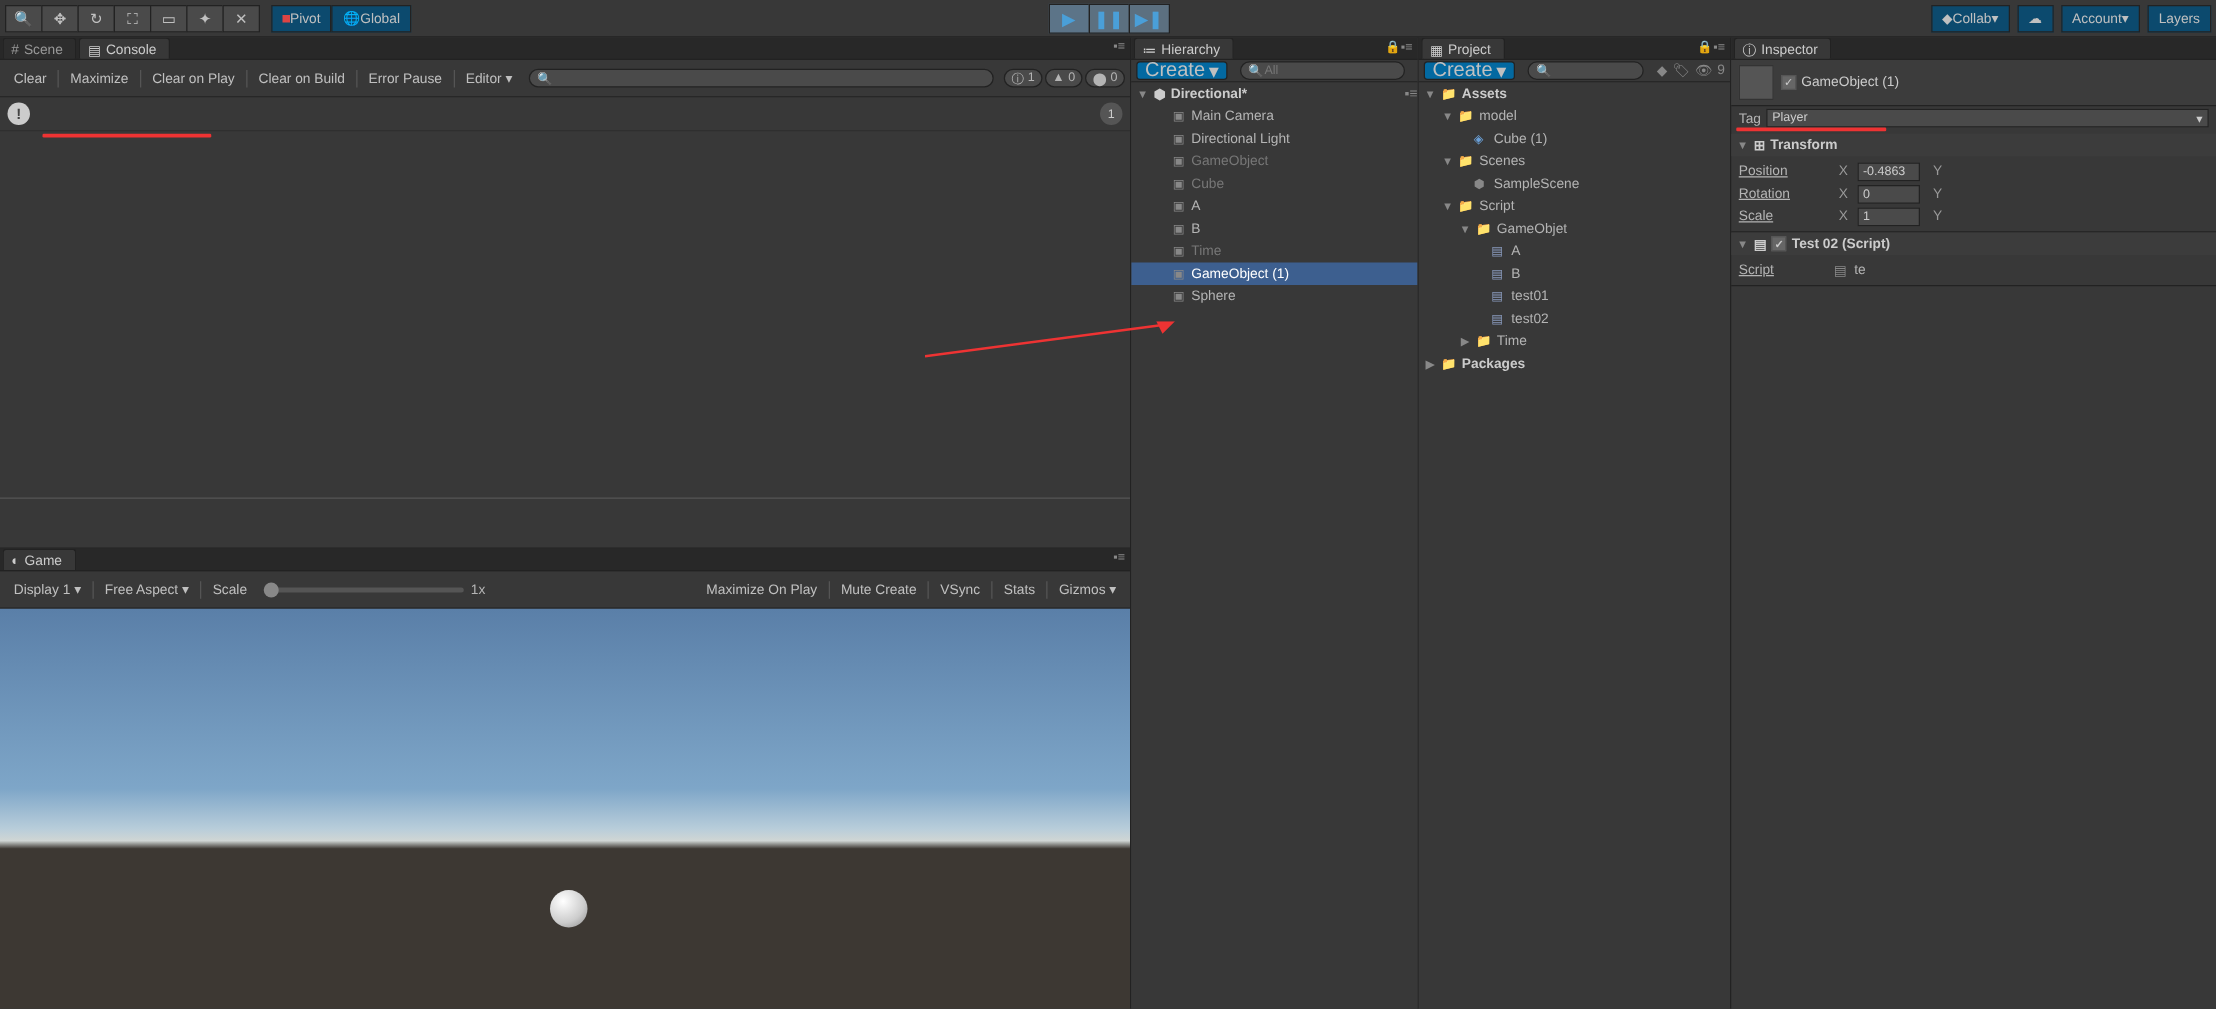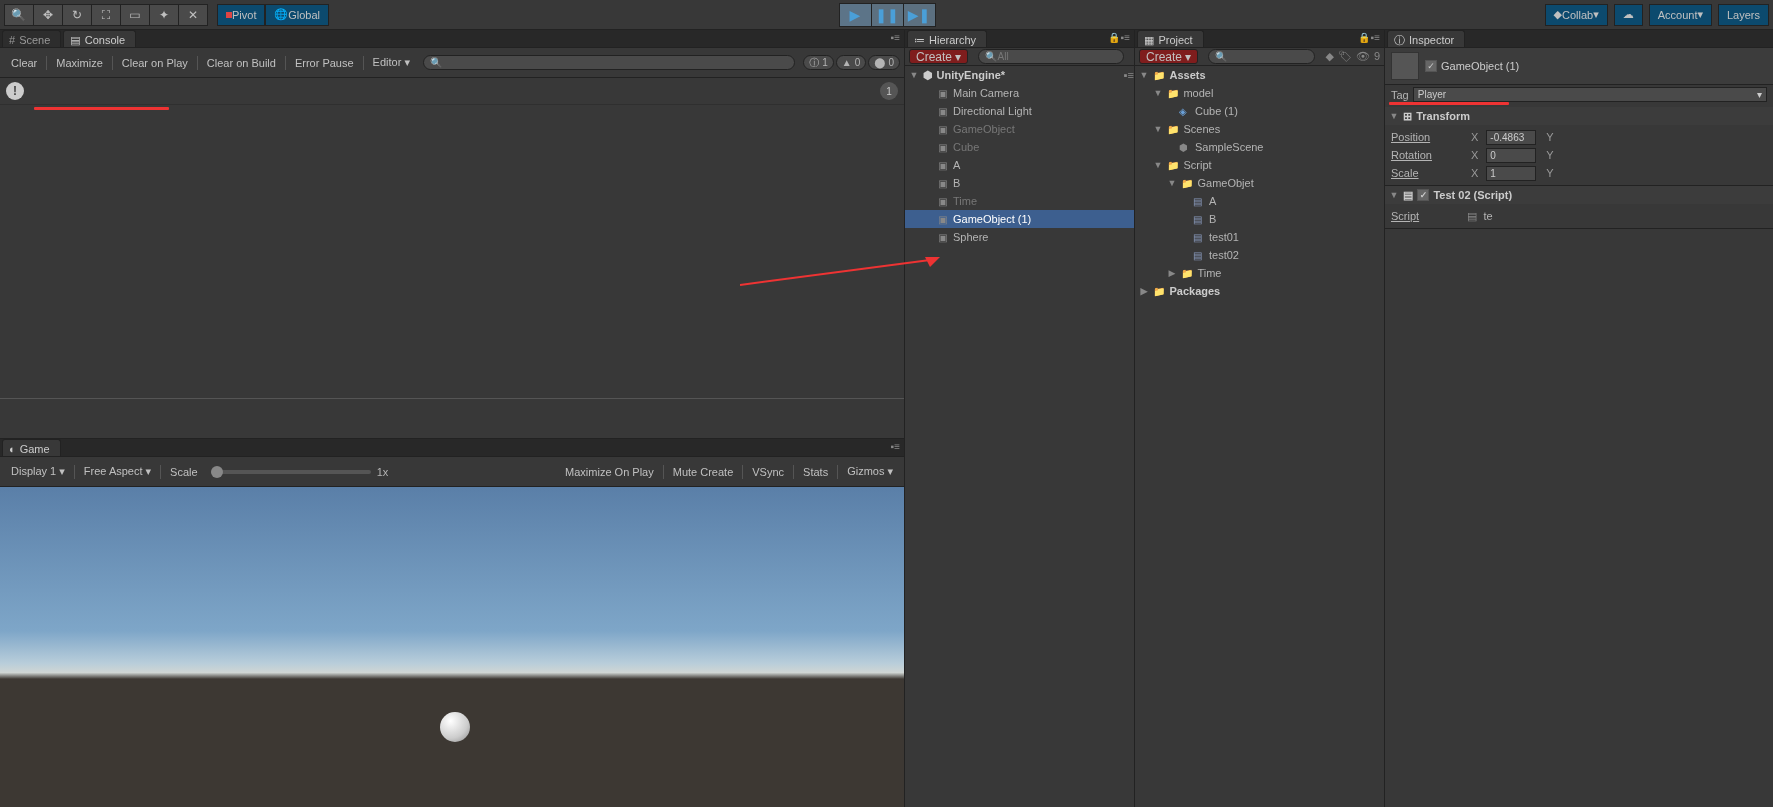--- a/index.html
+++ b/index.html
@@ -38,21 +38,21 @@
 .tree { flex: 1; background: #383838; overflow: auto; }
 .tree-row { height: 18px; display: flex; align-items: center; padding-left: 4px; font-size: 11px; color: #b4b4b4; cursor: pointer; gap: 4px; }
 .tree-row.scene { color: #ccc; font-weight: bold; }
 .tree-row.selected { background: #3d5f8f; color: #fff; }
 .tree-row.dim { color: #777; }
 .arrow { width: 10px; text-align: center; color: #888; font-size: 9px; }
 .cube-ico { width: 12px; height: 12px; display: inline-flex; align-items: center; justify-content: center; color: #888; font-size: 10px; }
 .proj-col { width: 250px; border-right: 1px solid #222; display: flex; flex-direction: column; }
 .insp-col { flex: 1; display: flex; flex-direction: column; }
 .panel-toolbar { height: 18px; background: #383838; border-bottom: 1px solid #222; display: flex; align-items: center; padding: 0 4px; font-size: 11px; gap: 4px; }
-.drop-btn { padding: 0 6px; height: 15px; background: #7f1d1d; border: 1px solid #222; border-radius: 3px; display: flex; align-items: center; gap: 3px; cursor: pointer; font-size: 12px; color: #c0c0c0; }
+.drop-btn { padding: 0 6px; height: 15px; background: #0369a1; border: 1px solid #222; border-radius: 3px; display: flex; align-items: center; gap: 3px; cursor: pointer; font-size: 16px; color: #c0c0c0; }
 .insp-header { padding: 4px 6px; background: #3c3c3c; display: flex; align-items: center; gap: 6px; border-bottom: 1px solid #222; }
 .insp-cube { width: 28px; height: 28px; background: #555; border: 1px solid #333; }
 .component { border-bottom: 1px solid #222; }
 .comp-header { height: 18px; background: #3c3c3c; display: flex; align-items: center; padding: 0 4px; gap: 4px; font-size: 11px; font-weight: bold; color: #ccc; cursor: pointer; }
 .comp-body { padding: 3px 6px; }
 .prop-row { display: flex; align-items: center; height: 18px; font-size: 11px; gap: 6px; }
 .prop-label { width: 70px; color: #b4b4b4; text-decoration: underline; }
 .axis-label { color: #999; margin-left: 4px; margin-right: 2px; }
 .val-field { width: 50px; height: 15px; background: #4a4a4a; border: 1px solid #222; color: #ccc; padding: 0 3px; font-size: 10px; }
 .add-comp-btn { margin: 8px auto; width: 90%; height: 20px; background: #4a4a4a; border: 1px solid #222; border-radius: 3px; display: flex; align-items: center; justify-content: center; color: #ccc; cursor: pointer; font-size: 11px; }
@@ -212,21 +212,21 @@
       <div class="drop-btn"><span>Create</span> ▾</div>
       <div class="search">
           <span>🔍</span>
           <span>All</span>
         </div>
     </div>
     <div class="tree">
       <div class="tree-row scene">
           <span class="arrow">▼</span>
           <span>⬢</span>
-          <span>UnityEngine*</span>
+          <span>Directional*</span>
           <span style="margin-left:auto;color:#888;">▪≡</span>
         </div>
       <div class="tree-row" style="padding-left:32px">
           <span class="cube-ico">▣</span>
           <span>Main Camera</span>
         </div>
       <div class="tree-row" style="padding-left:32px">
           <span class="cube-ico">▣</span>
           <span>Directional Light</span>
         </div>

